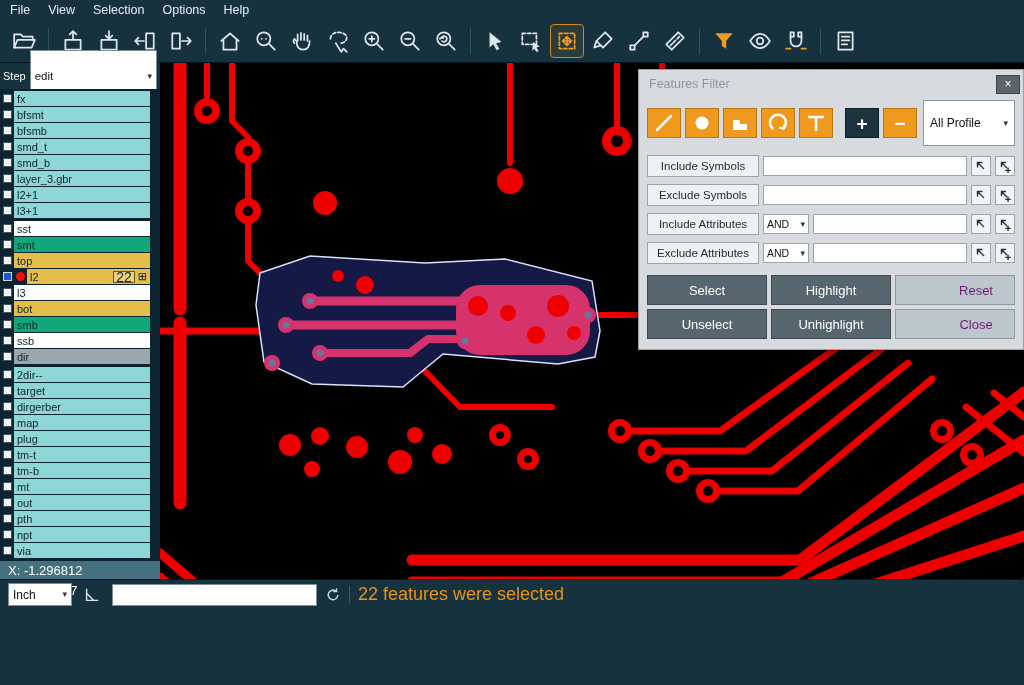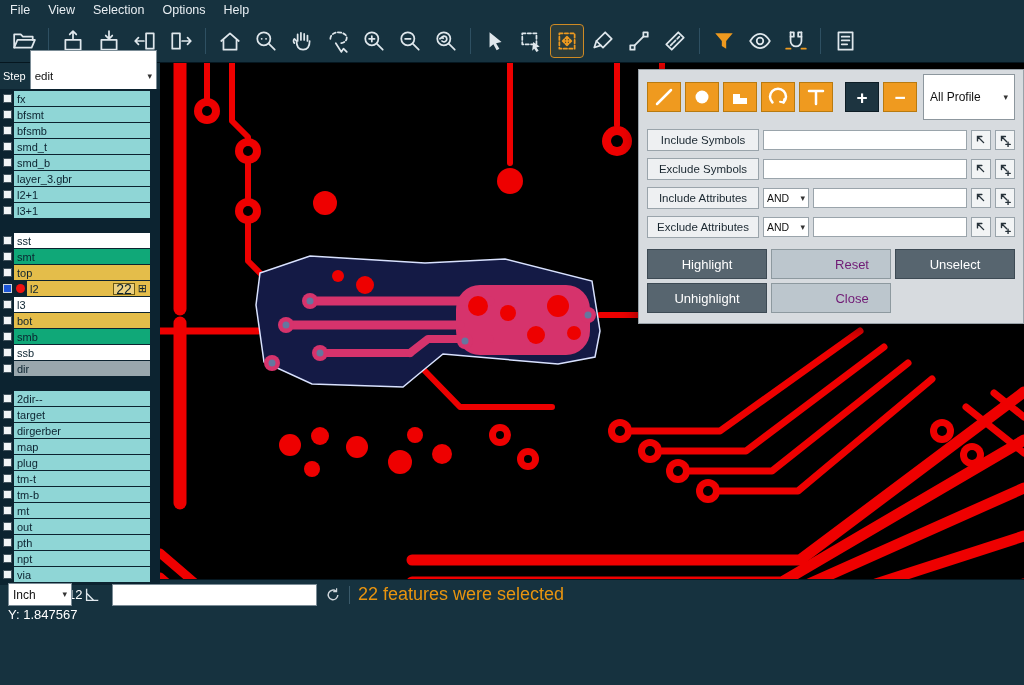--- a/index.html
+++ b/index.html
@@ -26,21 +26,21 @@
   .main{display:flex;height:516px;}
   .sidebar{width:160px;flex:none;background:var(--sidebar-teal);display:flex;flex-direction:column;}
   .step-row{height:26px;flex:none;background:var(--chrome);display:flex;align-items:center;
     padding:0 3px;gap:4px;}
   .step-label{color:#fff;font-size:11px;}
   .step-select{flex:1;height:19px;background:#fff;border:1px solid #7b8c96;display:flex;
     align-items:center;justify-content:space-between;padding:16px 4px;font-size:11.5px;color:#111;}
   .caret{font-size:9px;color:#333;line-height:1;}
   .layer-list{flex:none;background:#0c2330;padding:2px 0;}
   .layer-row{display:flex;align-items:center;height:15px;margin-bottom:1px;}
-  .layer-row.gap{margin-top:15px;border-radius:7px;}
+  .layer-row.gap{margin-top:3px;border-radius:7px;}
   .lr-check{width:14px;flex:none;display:flex;justify-content:center;}
   .lr-box{width:9px;height:9px;background:#f2f5f7;border:1px solid #44555f;box-sizing:border-box;}
   .lr-box.checked{background:#1d57d8;border-color:#cdd8e0;}
   .lr-dot{width:13px;flex:none;display:flex;justify-content:center;align-items:center;}
   .lr-dot i{width:9px;height:9px;border-radius:50%;background:#ee1111;display:block;}
   .lr-body{flex:1;height:15px;margin-right:10px;display:flex;align-items:center;
     padding:0 3px;font-size:11px;color:#0c2330;gap:3px;overflow:hidden;}
   .lr-name{flex:1;white-space:nowrap;overflow:hidden;}
   .lr-badge{font-size:14px;border:1px solid #6b5a14;padding:0 2px;line-height:10px;
     background:rgba(255,255,255,.3);flex:none;}
@@ -604,20 +604,24 @@
           <circle class="f" cx="178" cy="213" r="6"></circle>
           <circle class="f" cx="318" cy="243" r="10"></circle>
           <circle class="f" cx="348" cy="250" r="8"></circle>
           <circle class="f" cx="398" cy="243" r="11"></circle>
           <circle class="f" cx="376" cy="272" r="9"></circle>
           <circle class="f" cx="414" cy="270" r="7"></circle>
         </g>
       </svg>
 
       <div class="dialog">
+        <div class="dlg-title">
+          <span>Features Filter</span>
+          <button class="dlg-close">×</button>
+        </div>
         <div class="tool-row">
             <button class="tool-btn">
               <svg viewBox="0 0 22 22" width="22" height="22">
                 <line x1="4" y1="18" x2="18" y2="4" stroke="#fff" stroke-width="2.5" stroke-linecap="round"></line>
               </svg>
             </button>
             <button class="tool-btn">
               <svg viewBox="0 0 22 22" width="22" height="22">
                 <circle cx="11" cy="11" r="6.5" fill="#fff"></circle>
               </svg>
@@ -709,20 +713,21 @@
               </button>
               <button class="f-arrow">
                 <svg viewBox="0 0 16 16" width="14" height="14" fill="none" stroke="#27323a" stroke-width="1.6" stroke-linecap="round">
                   <path d="M10,10 L4,4 M4,8.5 V4 h4.5"></path>
                   <path d="M9,13 h5 M11.5,10.5 v5"></path>
                 </svg>
               </button>
             </div>
           </div>
         <div class="action-grid">
+            <button class="act-btn dark">Select</button>
             <button class="act-btn dark">Highlight</button>
             <button class="act-btn light">Reset</button>
             <button class="act-btn dark">Unselect</button>
             <button class="act-btn dark">Unhighlight</button>
             <button class="act-btn light">Close</button>
           </div>
       </div>
     </div>
   </div>
 

